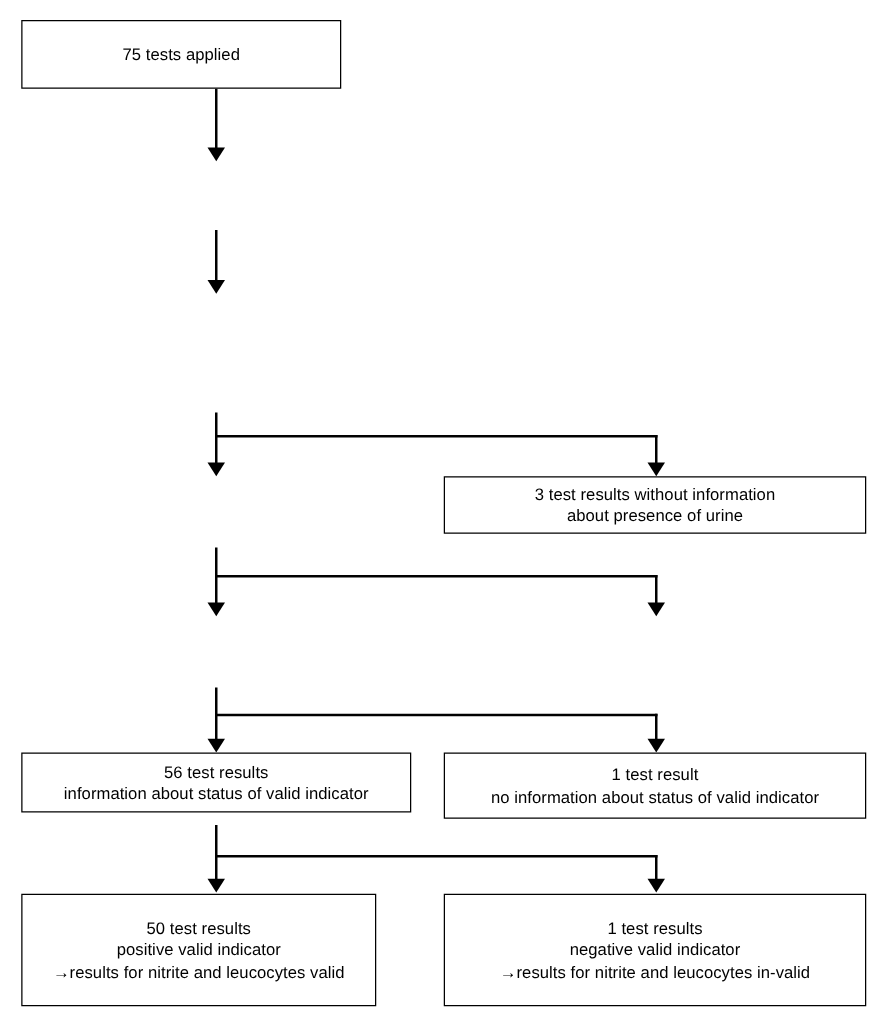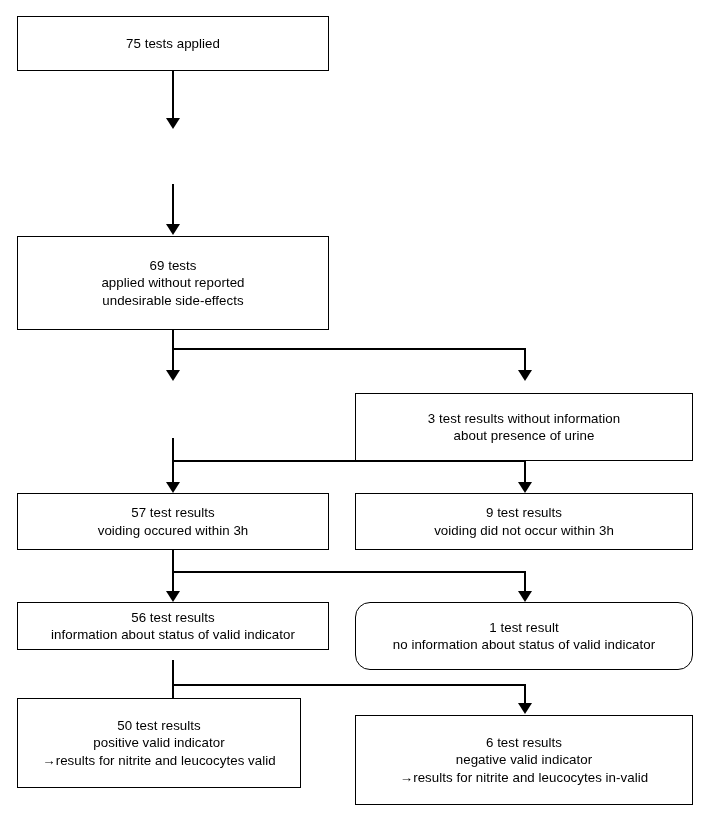--- a/index.html
+++ b/index.html
@@ -51,88 +51,75 @@
     border-left: 7px solid transparent;
     border-right: 7px solid transparent;
     border-top: 11px solid #000000;
   }
 </style>
 </head>
 <body>
 
 <div id="flowchart">
 
-  <div class="node" style="left:17px; top:16px; width:312px; height:55px;">
+  <div class="node" style="left:17px; top:16px; width:256px; height:55px;">
     <span class="node-text">75 tests applied</span>
   </div>
 
   <div class="conn vline" style="left:172px; top:71px; height:48px;"></div>
   <div class="arrowhead" style="left:166px; top:118px;"></div>
 
 
   <div class="conn vline" style="left:172px; top:184px; height:41px;"></div>
   <div class="arrowhead" style="left:166px; top:224px;"></div>
 
-  <div class="node" style="left:17px; top:236px; width:312px; height:94px;">
-    <span class="node-text">69 tests
-applied without reported
-undesirable side-effects</span>
-  </div>
 
   <div class="conn vline" style="left:172px; top:330px; height:48px;"></div>
   <div class="conn hline" style="left:172px; top:348px; width:354px;"></div>
   <div class="conn vline" style="left:524px; top:348px; height:30px;"></div>
   <div class="arrowhead" style="left:166px; top:370px;"></div>
   <div class="arrowhead" style="left:518px; top:370px;"></div>
 
-  <div class="node" style="left:355px; top:381px; width:338px; height:68px;margin-top:12px;">
+  <div class="node" style="left:355px; top:381px; width:338px; height:46px;">
     <span class="node-text">3 test results without information
 about presence of urine</span>
   </div>
 
   <div class="conn vline" style="left:172px; top:438px; height:48px;"></div>
   <div class="conn hline" style="left:172px; top:460px; width:354px;"></div>
   <div class="conn vline" style="left:524px; top:460px; height:26px;"></div>
   <div class="arrowhead" style="left:166px; top:482px;"></div>
   <div class="arrowhead" style="left:518px; top:482px;"></div>
 
-  <div class="node" style="left:17px; top:493px; width:312px; height:57px;">
-    <span class="node-text">57 test results
-voiding occured within 3h</span>
-  </div>
-  <div class="node" style="left:355px; top:493px; width:338px; height:57px;">
-    <span class="node-text">9 test results
-voiding did not occur within 3h</span>
-  </div>
 
   <div class="conn vline" style="left:172px; top:550px; height:48px;"></div>
   <div class="conn hline" style="left:172px; top:571px; width:354px;"></div>
   <div class="conn vline" style="left:524px; top:571px; height:27px;"></div>
   <div class="arrowhead" style="left:166px; top:591px;"></div>
   <div class="arrowhead" style="left:518px; top:591px;"></div>
 
   <div class="node" style="left:17px; top:602px; width:312px; height:48px;">
     <span class="node-text">56 test results
 information about status of valid indicator</span>
   </div>
-  <div class="node" style="left:355px; top:602px; width:338px; height:68px;border-radius:15px;">
+  <div class="node" style="left:355px; top:602px; width:338px; height:53px;">
     <span class="node-text">1 test result
 no information about status of valid indicator</span>
   </div>
 
   <div class="conn vline" style="left:172px; top:660px; height:50px;"></div>
   <div class="conn hline" style="left:172px; top:684px; width:354px;"></div>
   <div class="conn vline" style="left:524px; top:684px; height:26px;"></div>
   <div class="arrowhead" style="left:166px; top:703px;"></div>
   <div class="arrowhead" style="left:518px; top:703px;"></div>
 
-  <div class="node" style="left:17px; top:698px; width:284px; height:90px;">
+  <div class="node" style="left:17px; top:715px; width:284px; height:90px;">
     <span class="node-text">50 test results
 positive valid indicator
 →results for nitrite and leucocytes valid</span>
   </div>
   <div class="node" style="left:355px; top:715px; width:338px; height:90px;">
-    <span class="node-text">6 test results
+    <span class="node-text">1 test results
 negative valid indicator
 →results for nitrite and leucocytes in-valid</span>
   </div>
 
 </div>
 
 </body></html>

